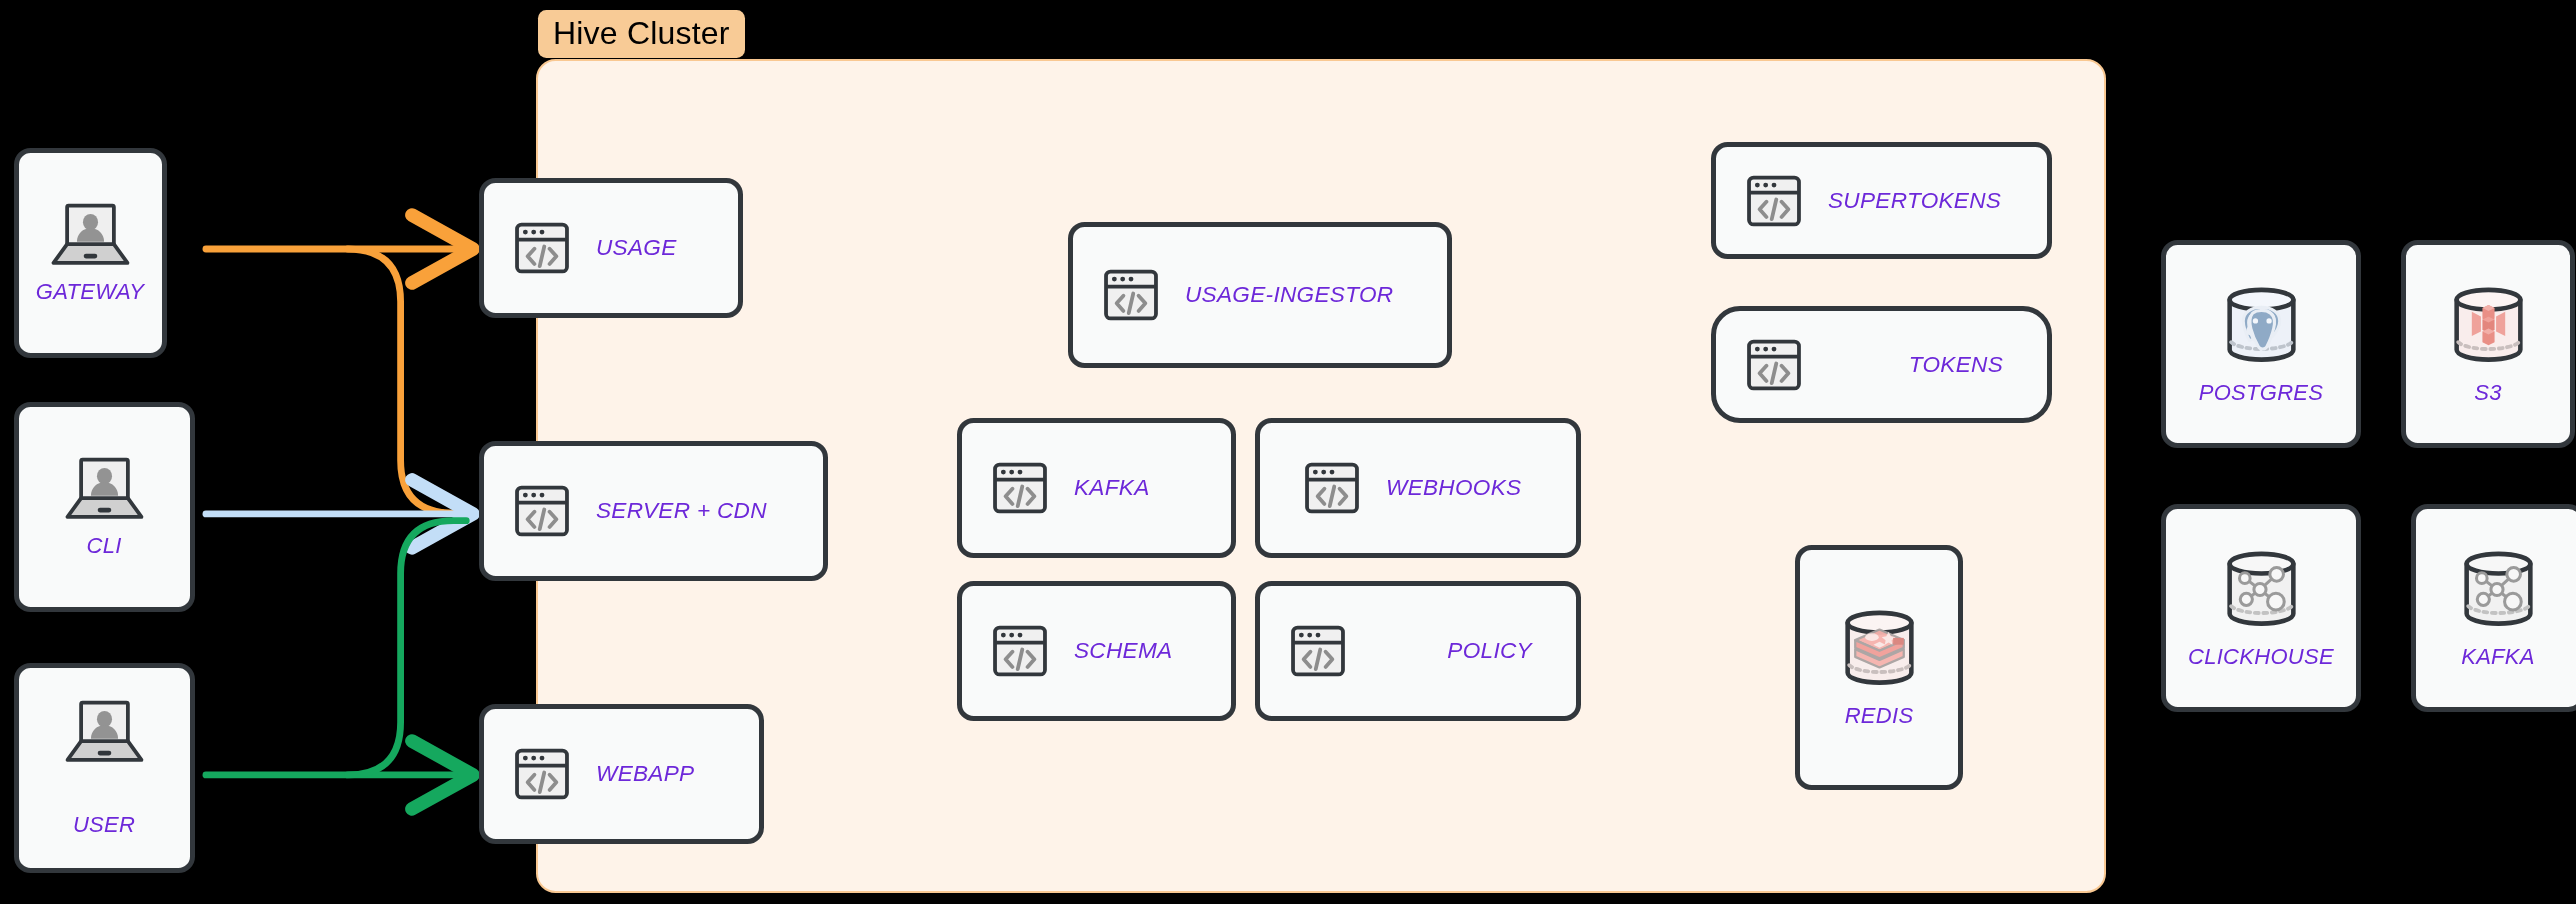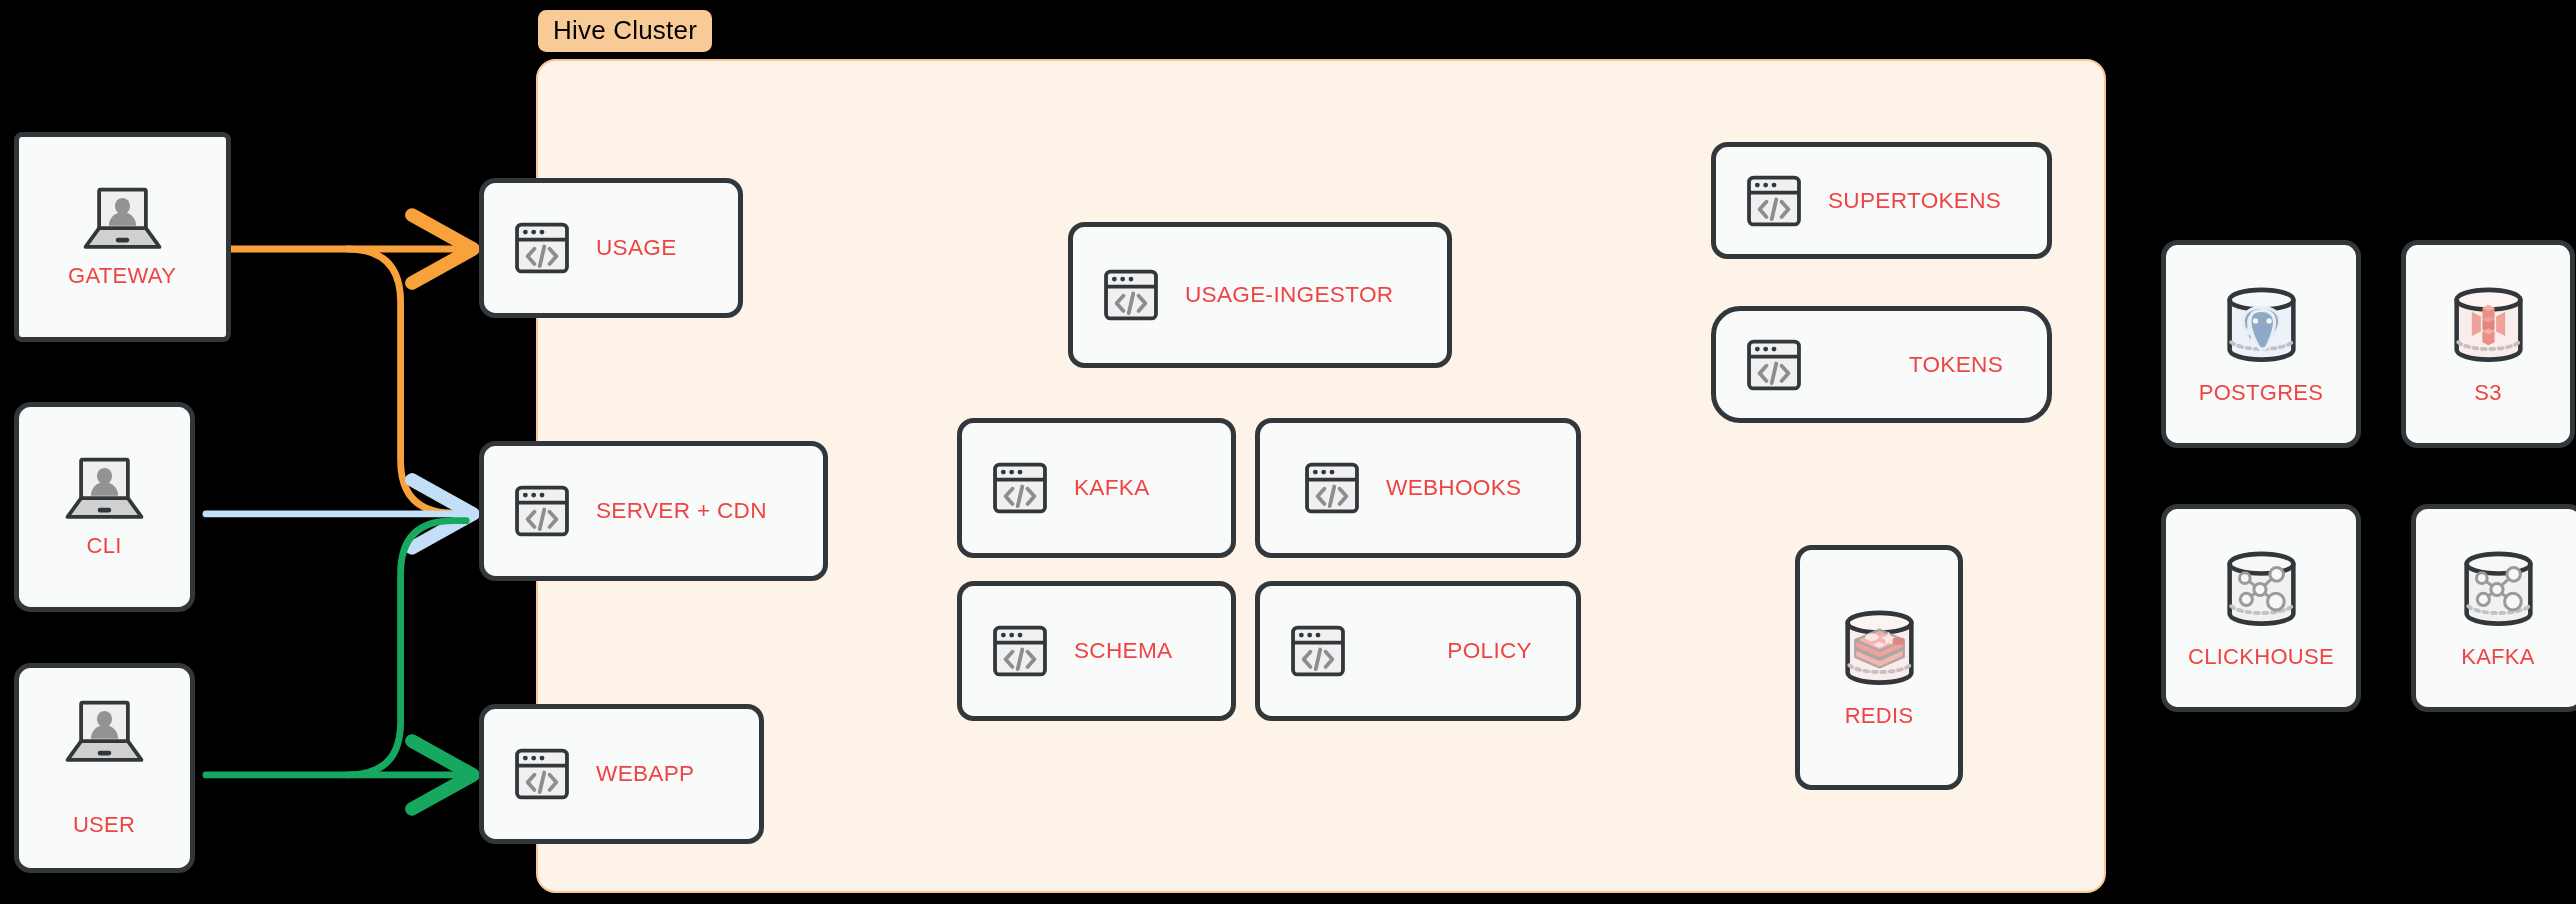--- a/index.html
+++ b/index.html
@@ -20,38 +20,39 @@
     border: 2.3px solid #F9C892;
     border-radius: 19.6px;
   }
   .cluster-badge {
     position: absolute;
     left: 538px; top: 9.8px;
     background: #F8CB96;
     color: #000000;
     border-radius: 8.3px;
     padding: 7.5px 15px 9px 15px;
-    font-size: 26px;
+    font-size: 32px;
     line-height: 1;
     letter-spacing: 0.2px;
     white-space: nowrap;
   }
 
   
   .node {
     position: absolute;
     background: #F9FAFA;
     border: 5.3px solid #32373C;
     border-radius: 16.6px;
     display: flex;
     align-items: center;
   }
   .node.vert { flex-direction: column; justify-content: center; }
   .node-label {
-    color: #ef4444;
+    font-style: italic;
+    color: #6d28d9;
     font-size: 22.6px;
     letter-spacing: 0.3px;
     white-space: nowrap;
   }
   .node.service { padding: 0 0 0 30px; gap: 26px; }
   .node.service.label-right { justify-content: space-between; padding-right: 44px; }
 
   .node.client .node-label { font-size: 22px; margin-top: 10.6px; }
   .node.store  .node-label { font-size: 22px; margin-top: 12px; }
 
@@ -95,21 +96,21 @@
 
     <path d="M 460 330 Q 530 330 530 400 L 530 610 Q 530 680 600 680 L 617 680" fill="none" stroke="#F9A13A" stroke-width="9" stroke-linecap="round" stroke-linejoin="round"></path>
 
     <path d="M 272 681 L 617 681" fill="none" stroke="#C3DEF7" stroke-width="9" stroke-linecap="round" marker-end="url(#ah-blue)"></path>
 
     <path d="M 272 1027 L 617 1027" fill="none" stroke="#15A85E" stroke-width="9" stroke-linecap="round" marker-end="url(#ah-green)"></path>
 
     <path d="M 460 1027 Q 530 1027 530 957 L 530 760 Q 530 690 600 690 L 617 690" fill="none" stroke="#15A85E" stroke-width="9" stroke-linecap="round" stroke-linejoin="round"></path>
   </svg>
 
-  <div class="node client vert" style="left:13.6px; top:132px; width:217px; height:210px;border-radius:8px;">
+  <div class="node client vert" style="left:13.6px; top:148px; width:153px; height:210px;">
     <span class="laptop-icon">
       <svg viewBox="0 0 118 90">
         <rect x="28" y="6" width="62" height="52" rx="2" fill="#EFEFEF" stroke="#32373C" stroke-width="5"></rect>
         <ellipse cx="59" cy="28" rx="10" ry="11" fill="#939393"></ellipse>
         <path d="M41 54c0-11 8-18 18-18s18 7 18 18z" fill="#939393"></path>
         <path d="M28 57h62" stroke="#32373C" stroke-width="3" stroke-dasharray="6 5"></path>
         <path d="M28 57 L10 82 h98 L90 57 Z" fill="#D0D0D0" stroke="#32373C" stroke-width="5" stroke-linejoin="round"></path>
         <rect x="50" y="70" width="18" height="6" rx="3" fill="#32373C"></rect>
       </svg>
     </span>

